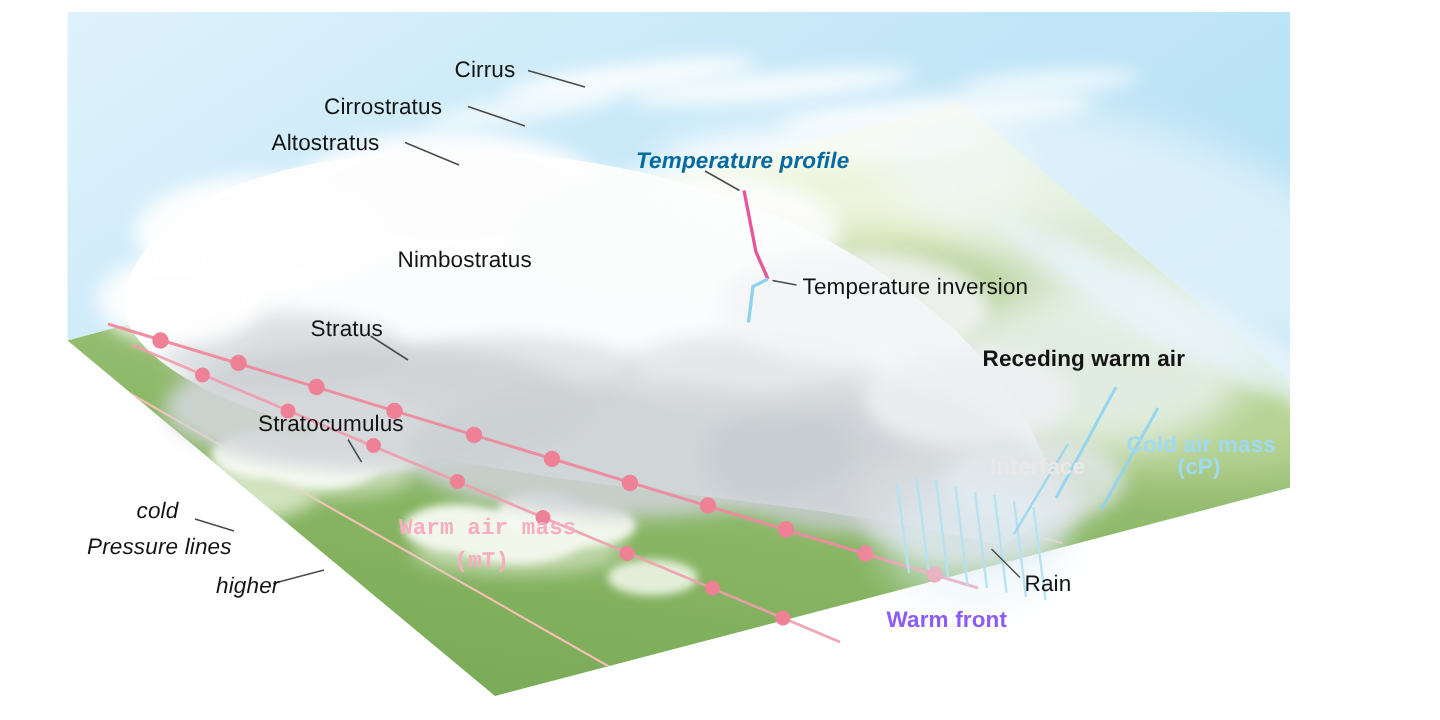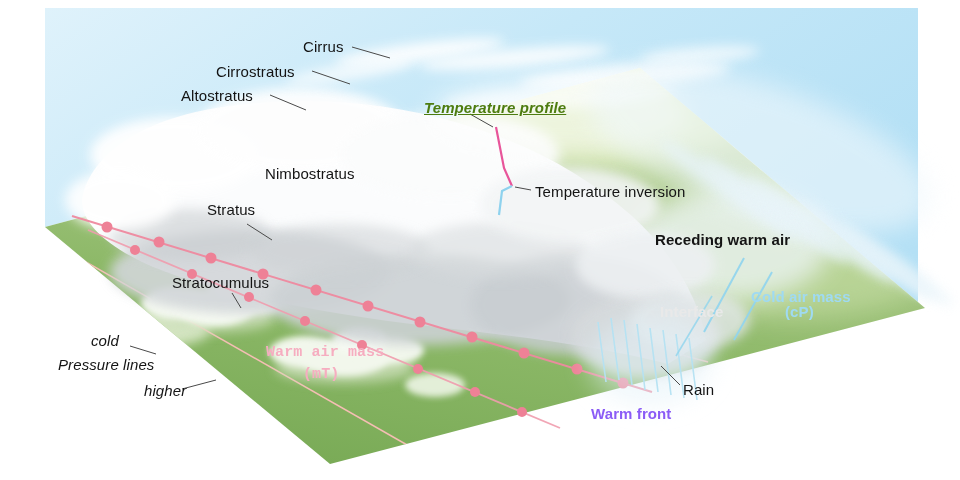--- a/index.html
+++ b/index.html
@@ -1,22 +1,22 @@
 <!DOCTYPE html>
 <html><head>
 <meta charset="utf-8">
 <style>
   html,body{margin:0;padding:0;background:#ffffff;}
-  .stage{position:relative;width:960px;height:480px;background:#ffffff;overflow:hidden;
+  .stage{position:relative;width:860px;height:480px;background:#ffffff;overflow:hidden;
          font-family:"Liberation Sans",sans-serif;}
   .stage svg{position:absolute;left:0;top:0;}
   .lbl{position:absolute;font-size:15px;line-height:1.1;color:#141414;white-space:nowrap;letter-spacing:.1px;}
   .b{font-weight:bold;}
   .i{font-style:italic;}
-  .navy{color:#4d7c0f;text-decoration:underline;}
+  .navy{color:#0369a1;}
   .cyan{color:#9fdaf2;}
   .pink{color:#f6adc0;font-family:Liberation Mono, monospace;}
   .hotpink{color:#8b5cf6;}
   .lightgray{color:#e9e9e9;}
 </style>
 </head>
 <body>
 
 <div class="stage">
 
@@ -185,21 +185,21 @@
     <line x1="680" y1="385" x2="661" y2="366"></line>
   </g>
 </svg>
 
 <div class="lbl" style="left:303px;top:39px">Cirrus</div>
 <div class="lbl" style="left:216px;top:64px">Cirrostratus</div>
 <div class="lbl" style="left:181px;top:88px">Altostratus</div>
 <div class="lbl b i navy" style="left:424px;top:100px">Temperature profile</div>
 <div class="lbl" style="left:265px;top:166px">Nimbostratus</div>
 <div class="lbl" style="left:535px;top:184px">Temperature inversion</div>
-<div class="lbl" style="left:207px;top:202px">Stratus</div>
+<div class="lbl" style="left:207px;top:212px">Stratus</div>
 <div class="lbl b" style="left:655px;top:232px">Receding warm air</div>
 <div class="lbl" style="left:172px;top:275px">Stratocumulus</div>
 <div class="lbl b cyan" style="left:751px;top:289px">Cold air mass</div>
 <div class="lbl b cyan" style="left:785px;top:304px">(cP)</div>
 <div class="lbl b lightgray" style="left:660px;top:304px">Interface</div>
 <div class="lbl i" style="left:91px;top:333px">cold</div>
 <div class="lbl i" style="left:58px;top:357px">Pressure lines</div>
 <div class="lbl b pink" style="left:266px;top:345px">Warm air mass</div>
 <div class="lbl b pink" style="left:303px;top:367px">(mT)</div>
 <div class="lbl i" style="left:144px;top:383px">higher</div>

